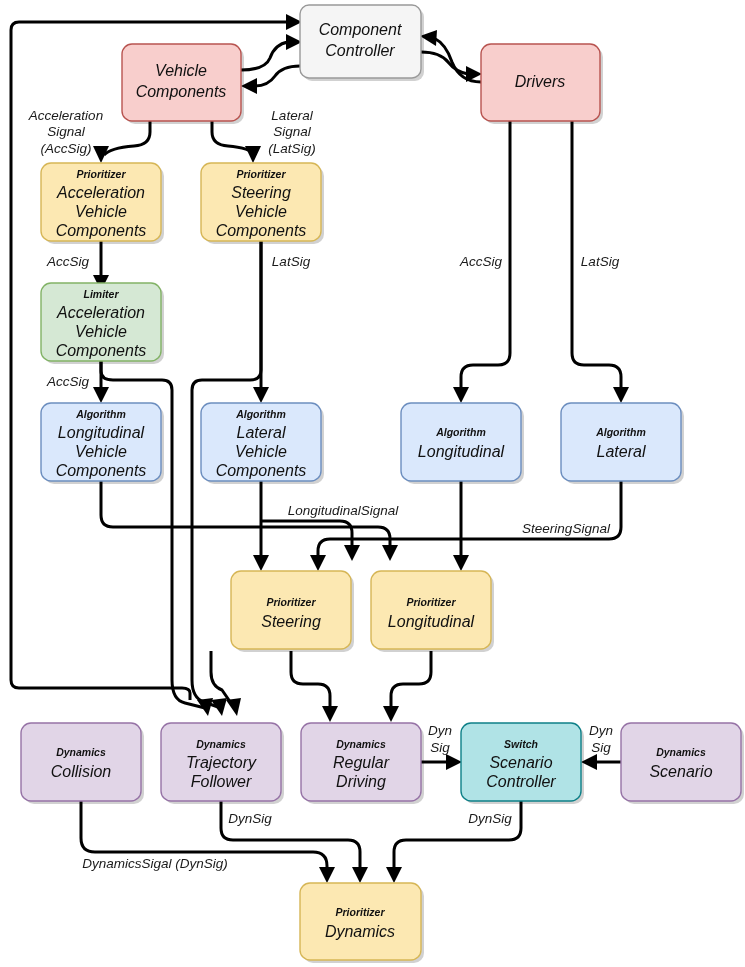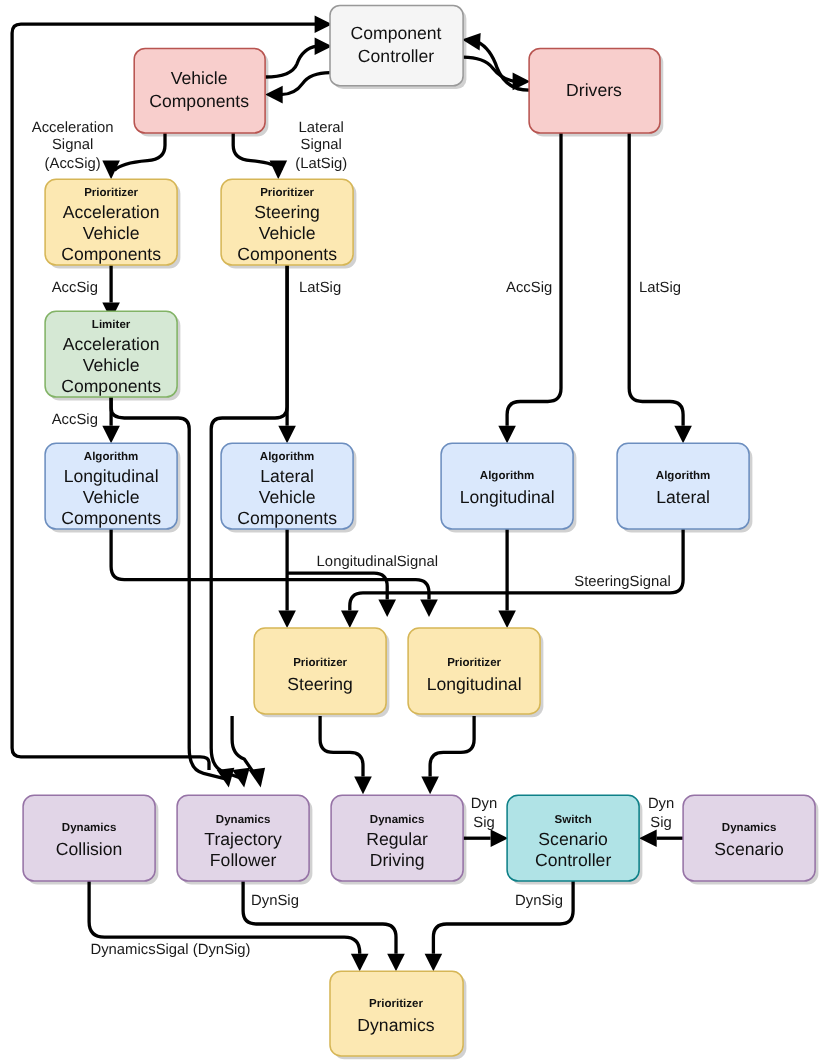--- a/index.html
+++ b/index.html
@@ -11,20 +11,21 @@
   body {
     width: 745px;
     height: 967px;
     font-family: "Liberation Sans", sans-serif;
     overflow: hidden;
   }
   #diagram-root {
     position: relative;
     width: 745px;
     height: 967px;
+    font-style: italic;
   }
   svg.diagram {
     display: block;
     width: 745px;
     height: 967px;
   }
   .node-rect {
     stroke-width: 1.4;
   }
   .node-shadow {

